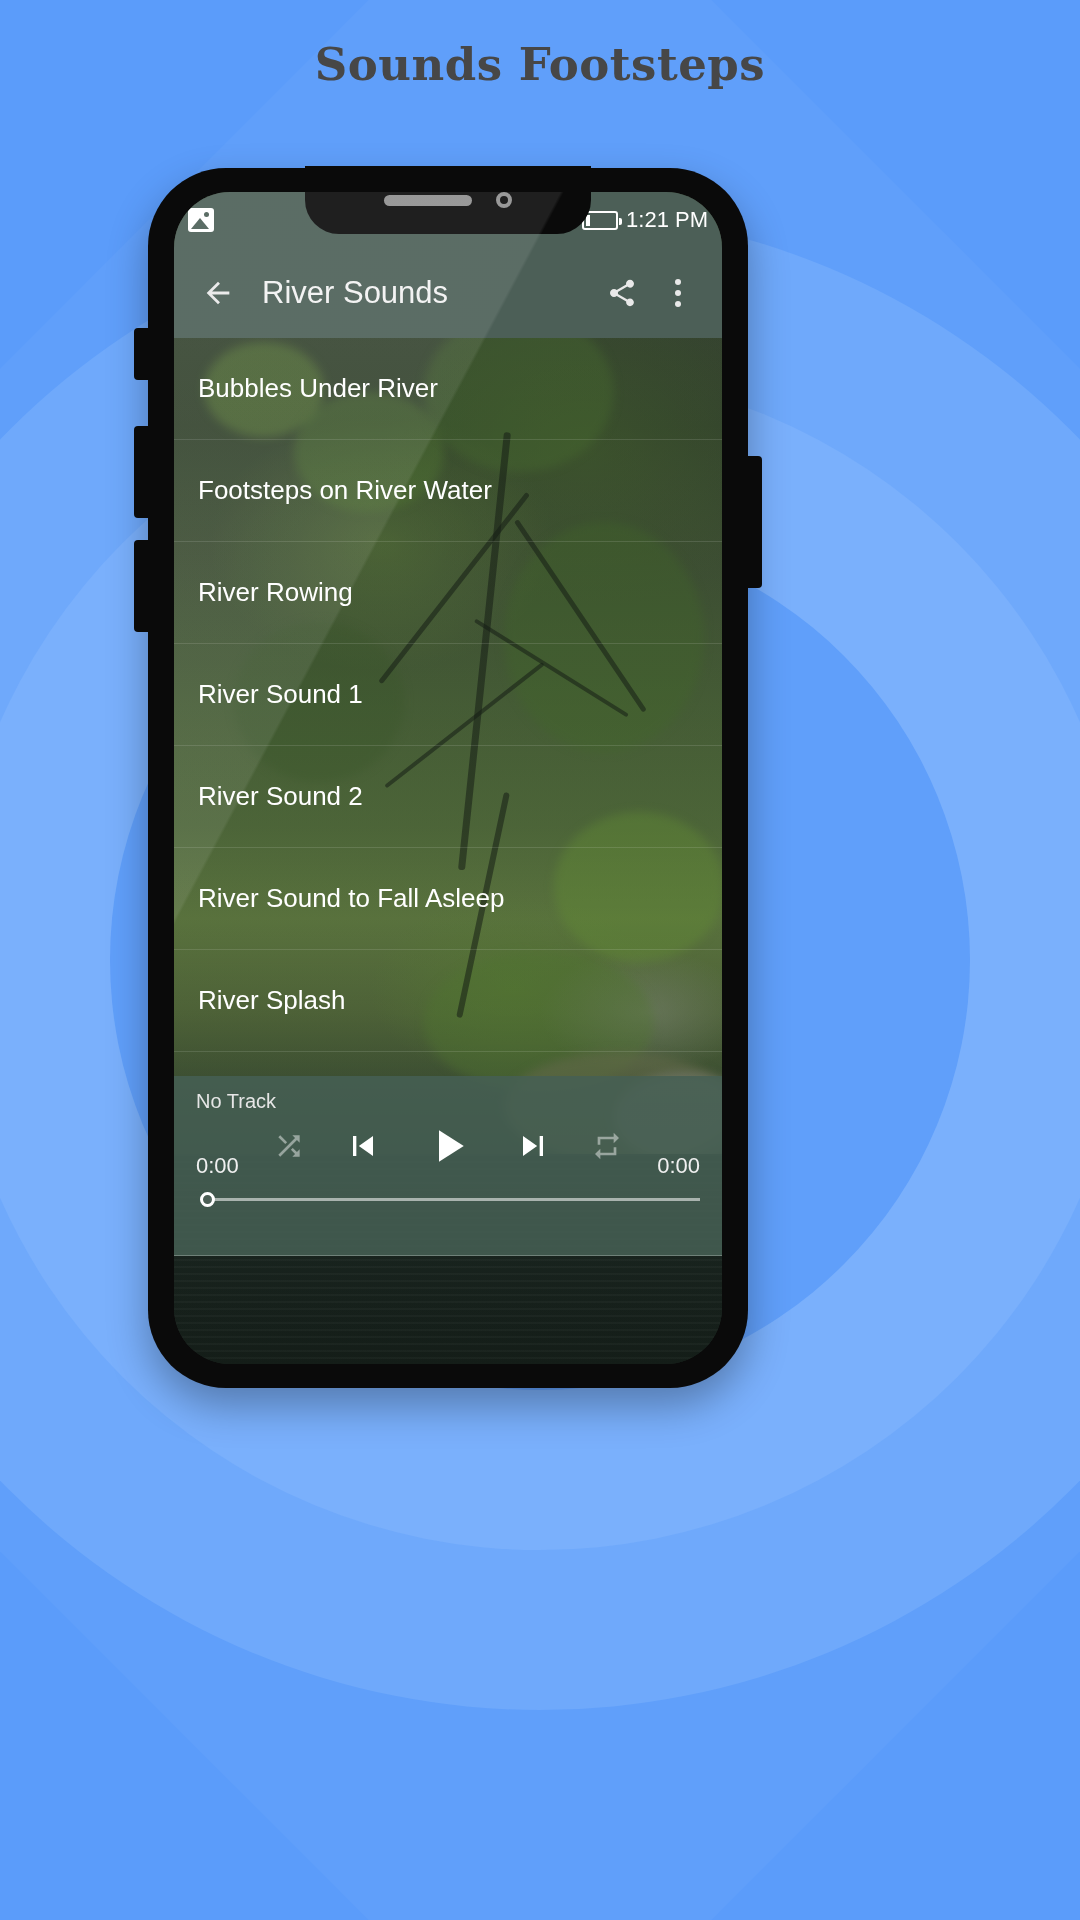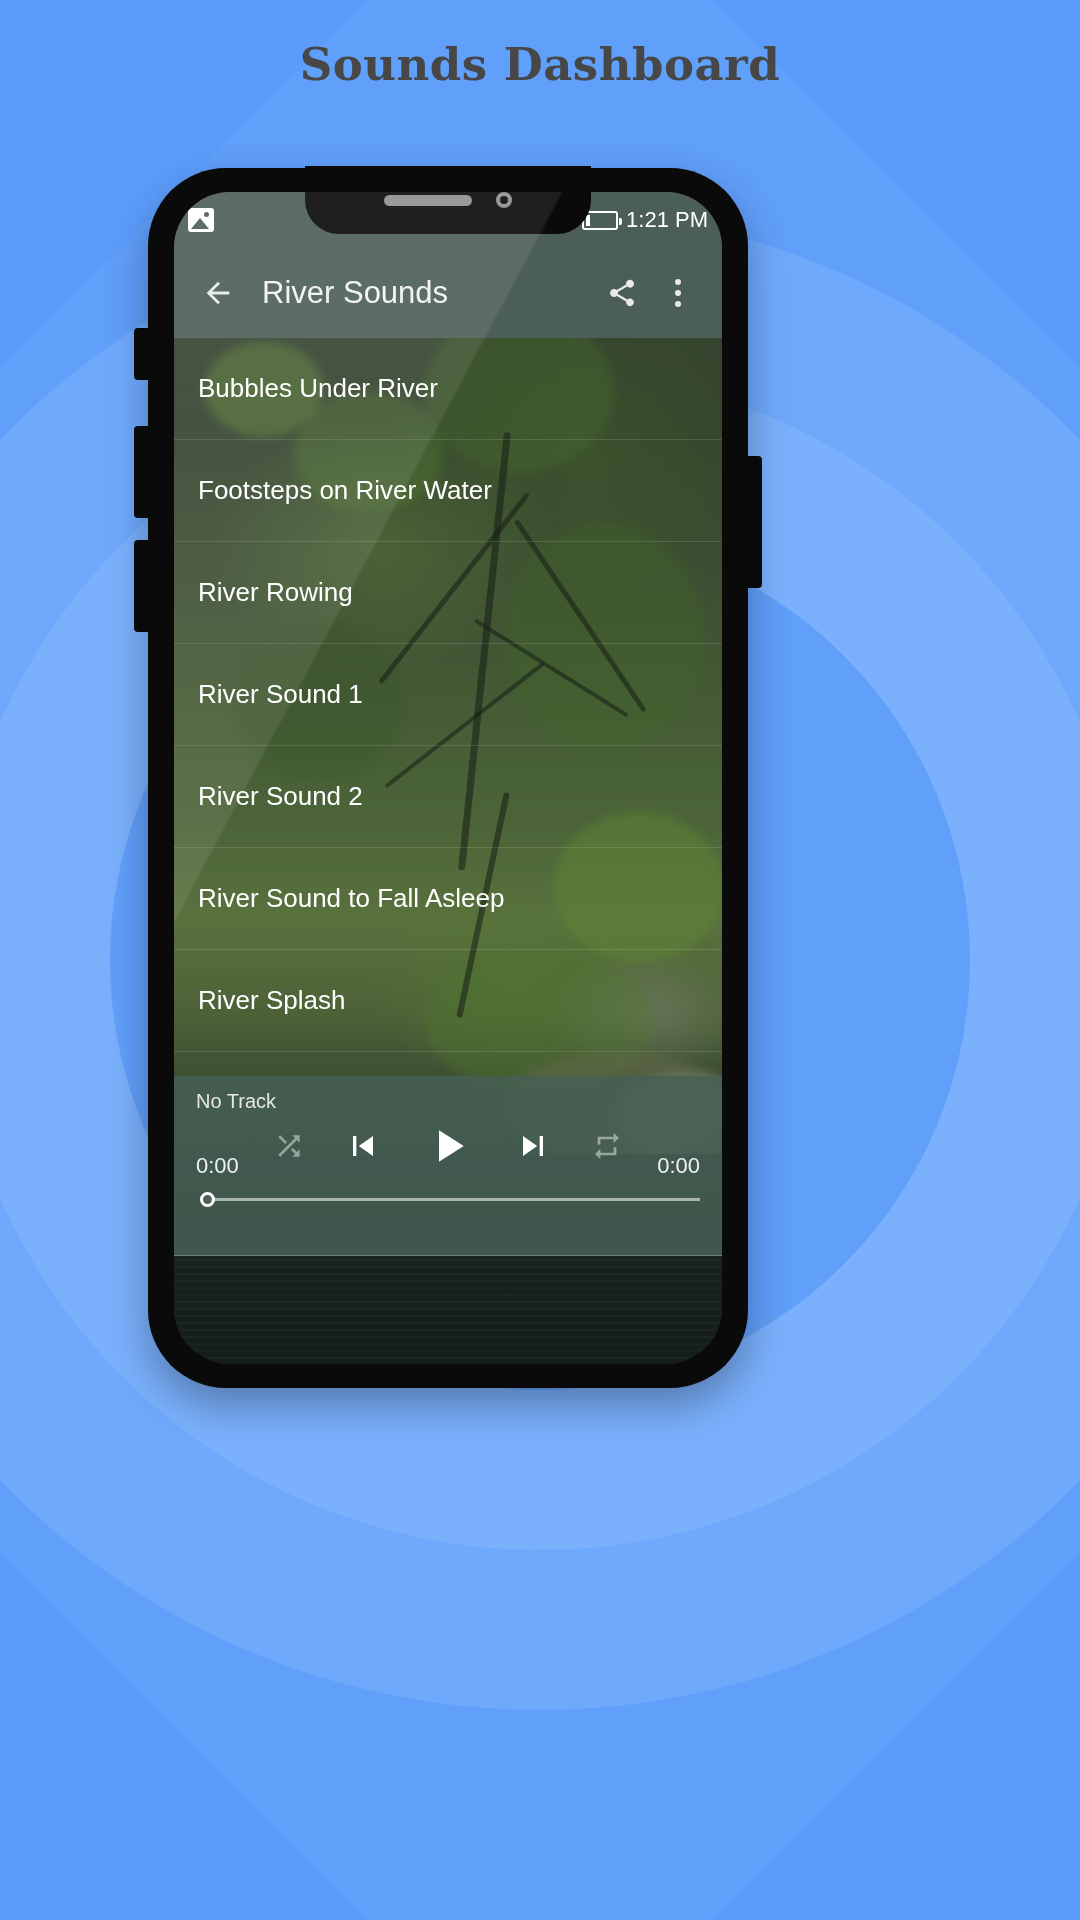--- a/index.html
+++ b/index.html
@@ -390,21 +390,21 @@
 </head>
 <body>
 
 <div class="bg-wrap">
   <div class="ring ring-outer"></div>
   <div class="ring ring-mid"></div>
   <div class="ring ring-inner"></div>
   <div class="diag"></div>
 </div>
 
-<div class="page-title">Sounds Dashboard</div>
+<div class="page-title">Sounds Footsteps</div>
 
 <div class="phone">
 
   <div class="btn-side btn-mute"></div>
   <div class="btn-side btn-volup"></div>
   <div class="btn-side btn-voldn"></div>
   <div class="btn-side btn-power"></div>
 
   <div class="screen">
     <div class="app">

